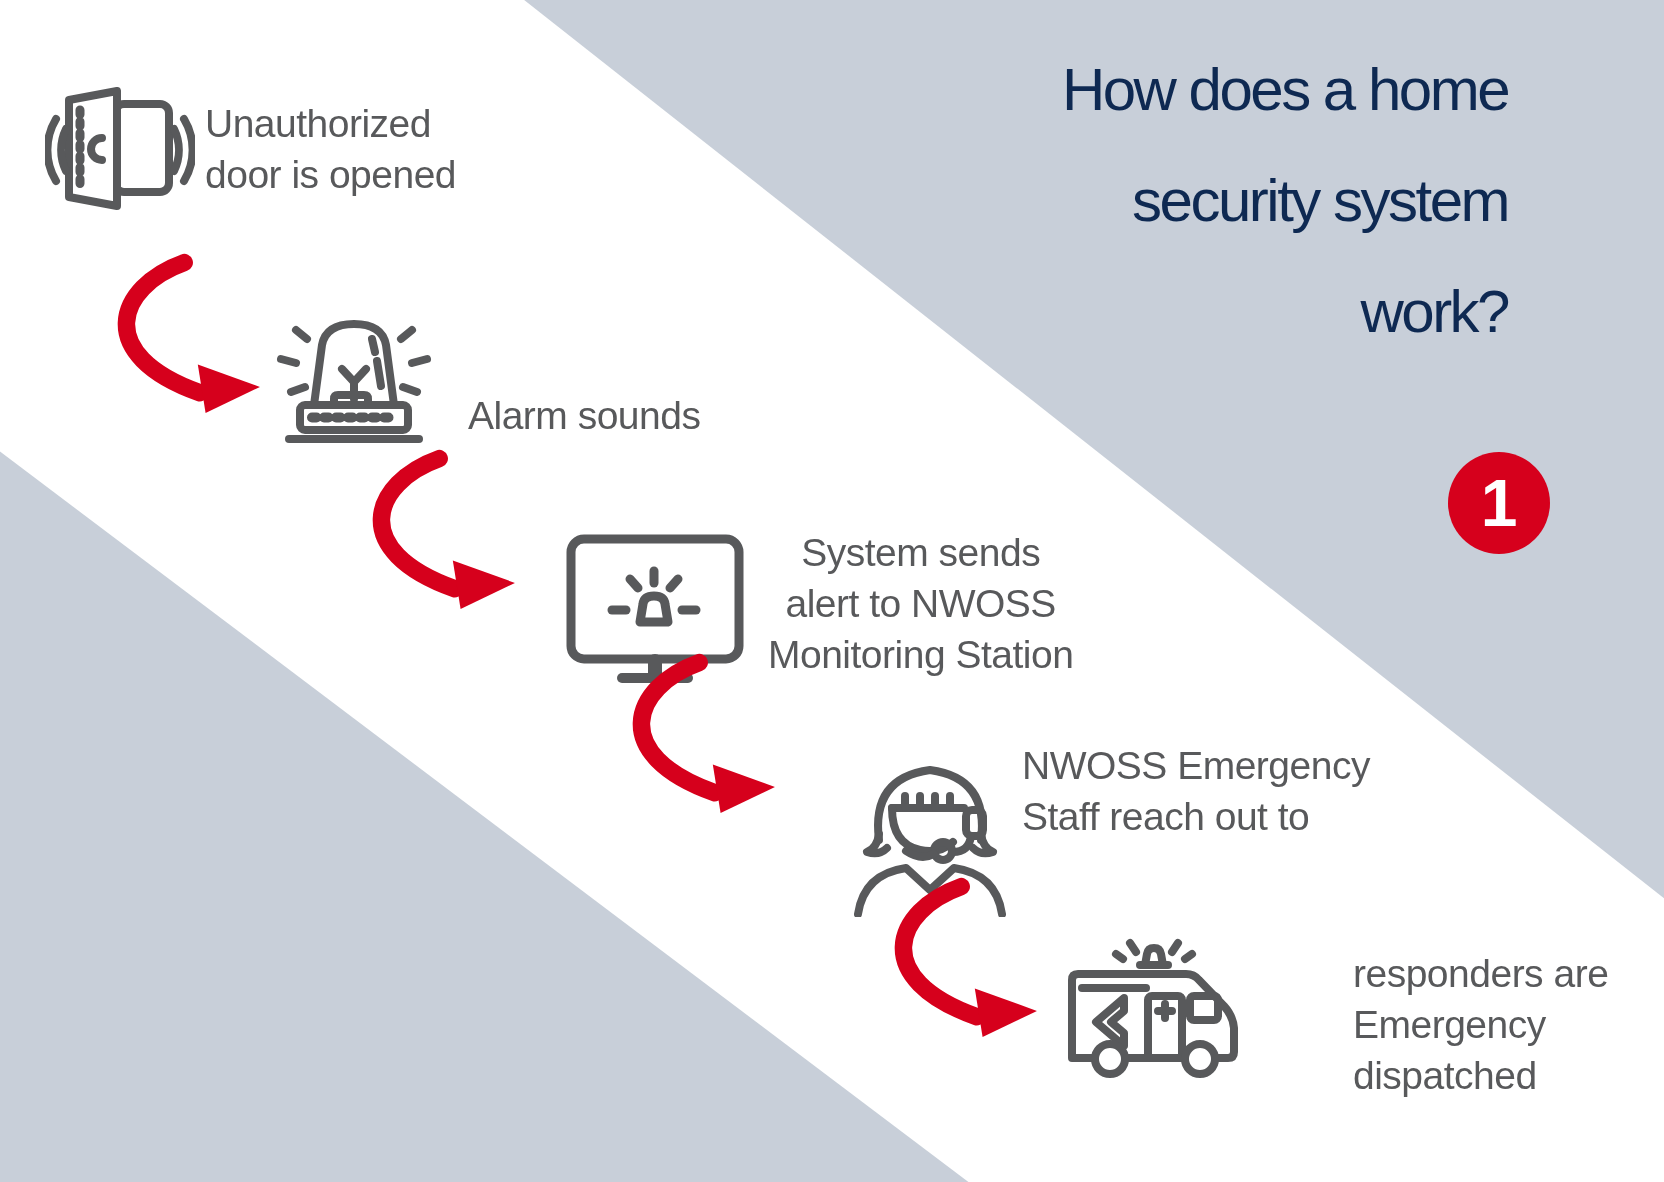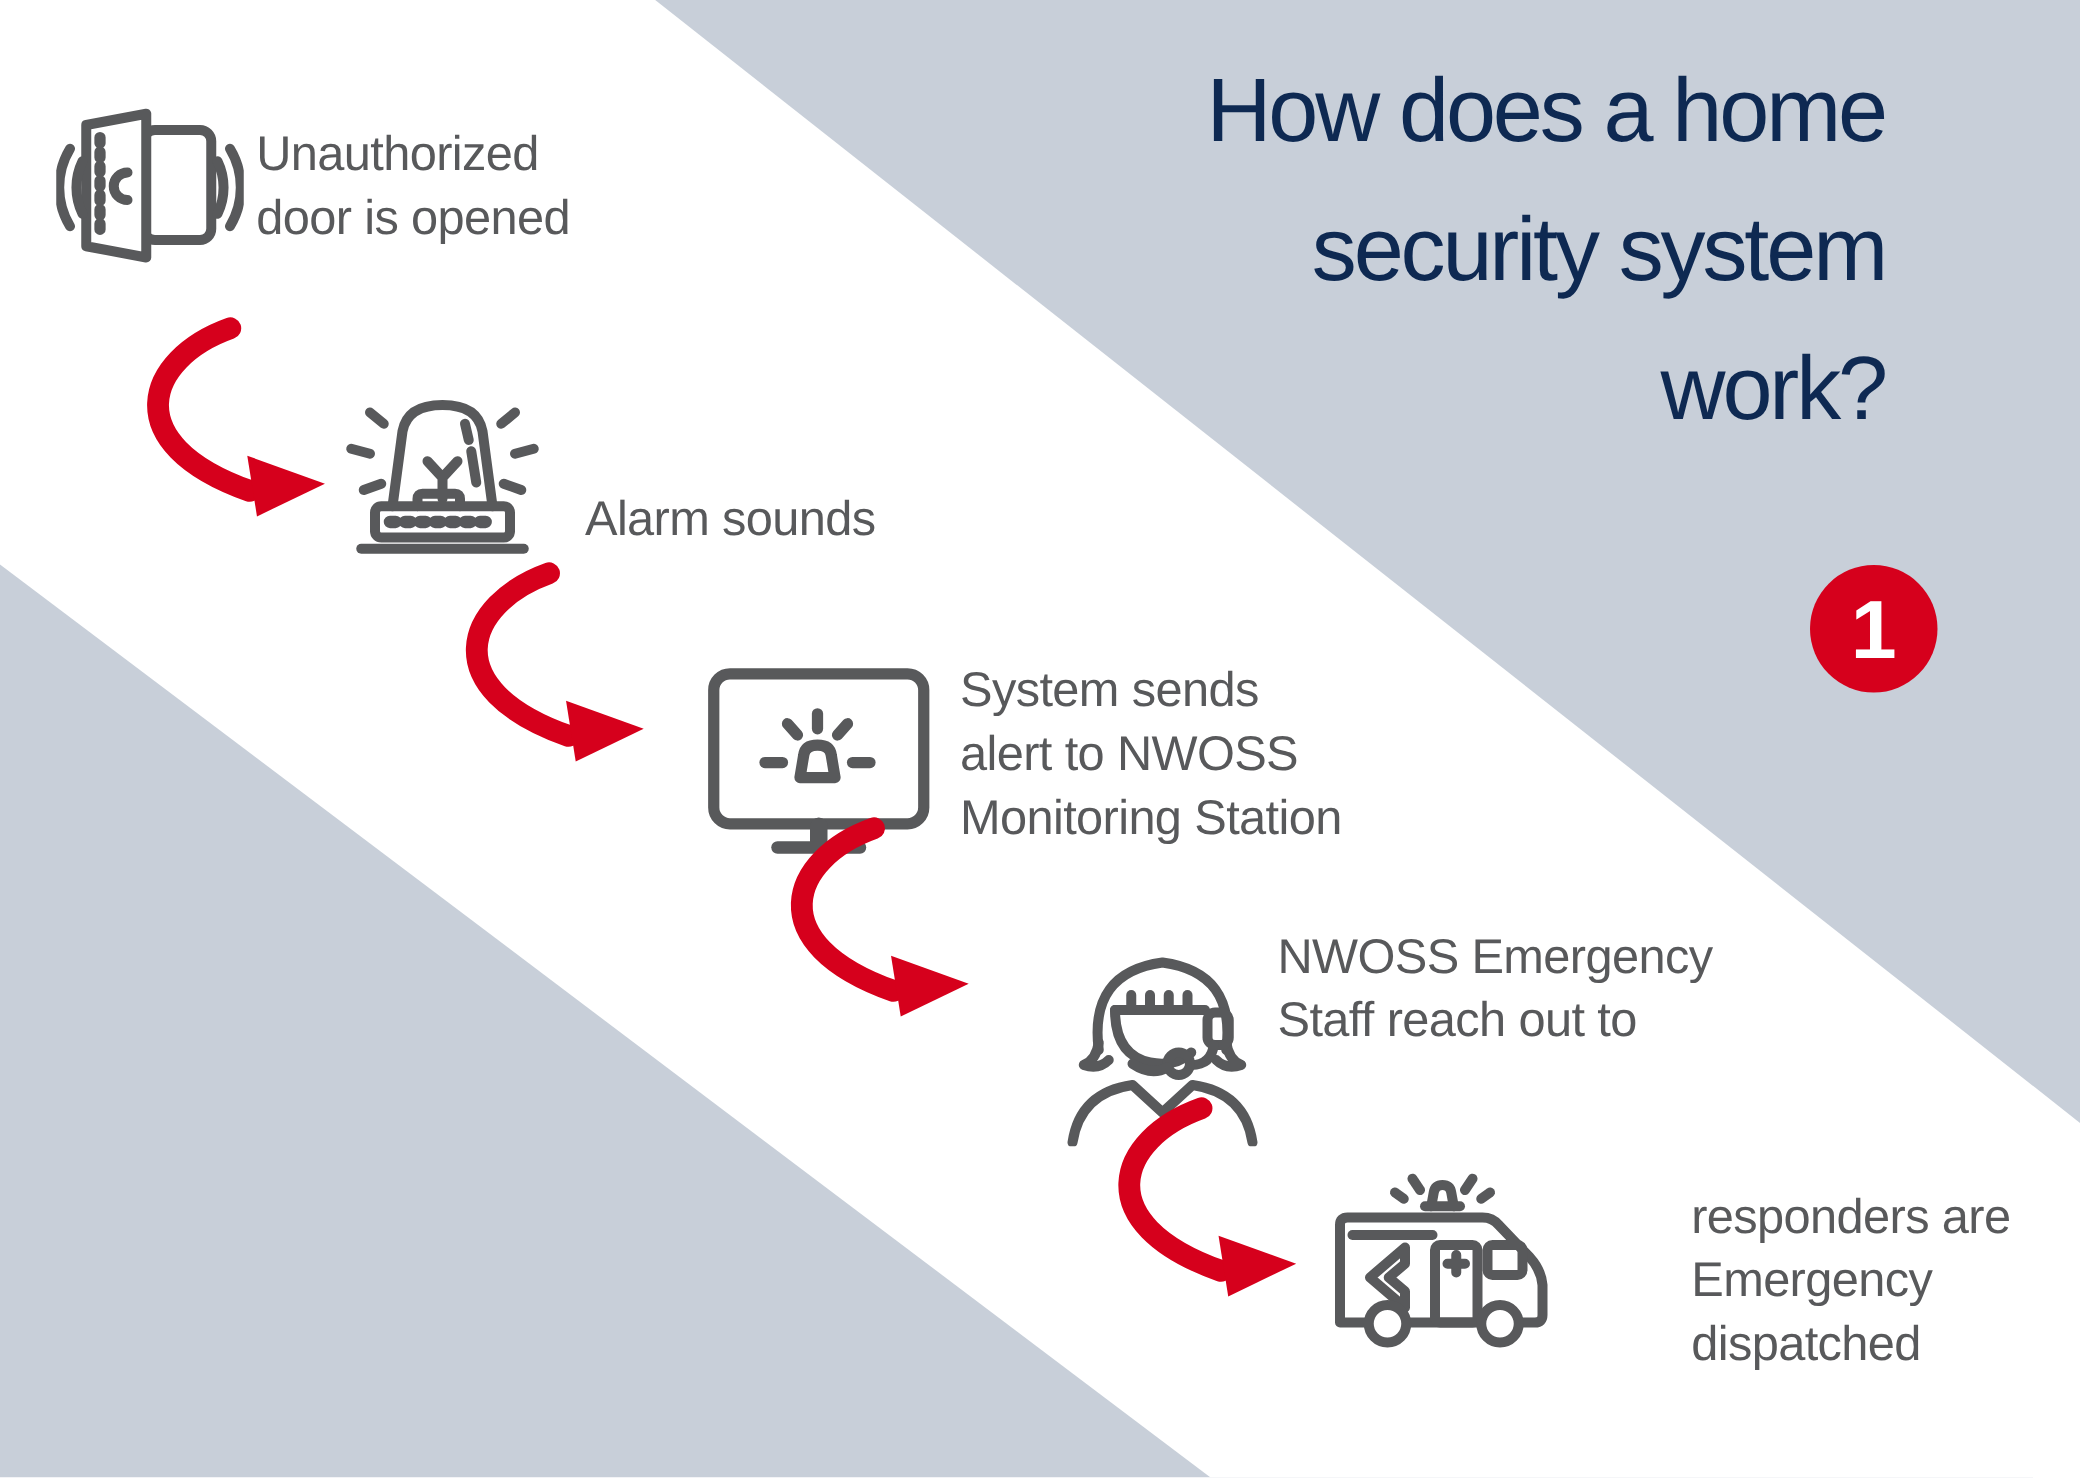--- a/index.html
+++ b/index.html
@@ -19,21 +19,21 @@
   }
   .tri-tr { clip-path: polygon(31.5% 0, 100% 0, 100% 76%); }
   .tri-bl { clip-path: polygon(0 38.2%, 58.2% 100%, 0 100%); }
 
   .title {
     position: absolute;
     top: 34px;
     right: 156px;
     text-align: right;
     color: #0e2952;
-    font-size: 72px;
+    font-size: 60px;
     line-height: 111px;
     letter-spacing: -2.5px;
     font-weight: 400;
     white-space: nowrap;
   }
 
   .badge {
     position: absolute;
     left: 1448px;
     top: 452px;
@@ -62,21 +62,21 @@
 
   .icon-door     { left: 45px;   top: 70px;  }
   .text-1        { left: 205px;  top: 98px;  }
   .arrow-1       { left: 85px;   top: 250px; }
 
   .icon-siren    { left: 268px;  top: 308px; }
   .text-2        { left: 468px;  top: 370px; margin-top: 20px; }
   .arrow-2       { left: 340px;  top: 446px; }
 
   .icon-monitor  { left: 565px;  top: 533px; }
-  .text-3        { left: 768px;  top: 527px; }
+  .text-3        { left: 768px;  top: 527px; text-align: center; }
   .arrow-3       { left: 600px;  top: 650px; }
 
   .icon-operator { left: 850px;  top: 740px; }
   .text-4        { left: 1022px; top: 740px; }
   .arrow-4       { left: 862px;  top: 874px; }
 
   .icon-ambulance{ left: 1058px; top: 938px; }
   .text-5        { left: 1353px; top: 948px; }
 
   .lineart { stroke: #58595b; fill: none; stroke-linecap: round; stroke-linejoin: round; }

